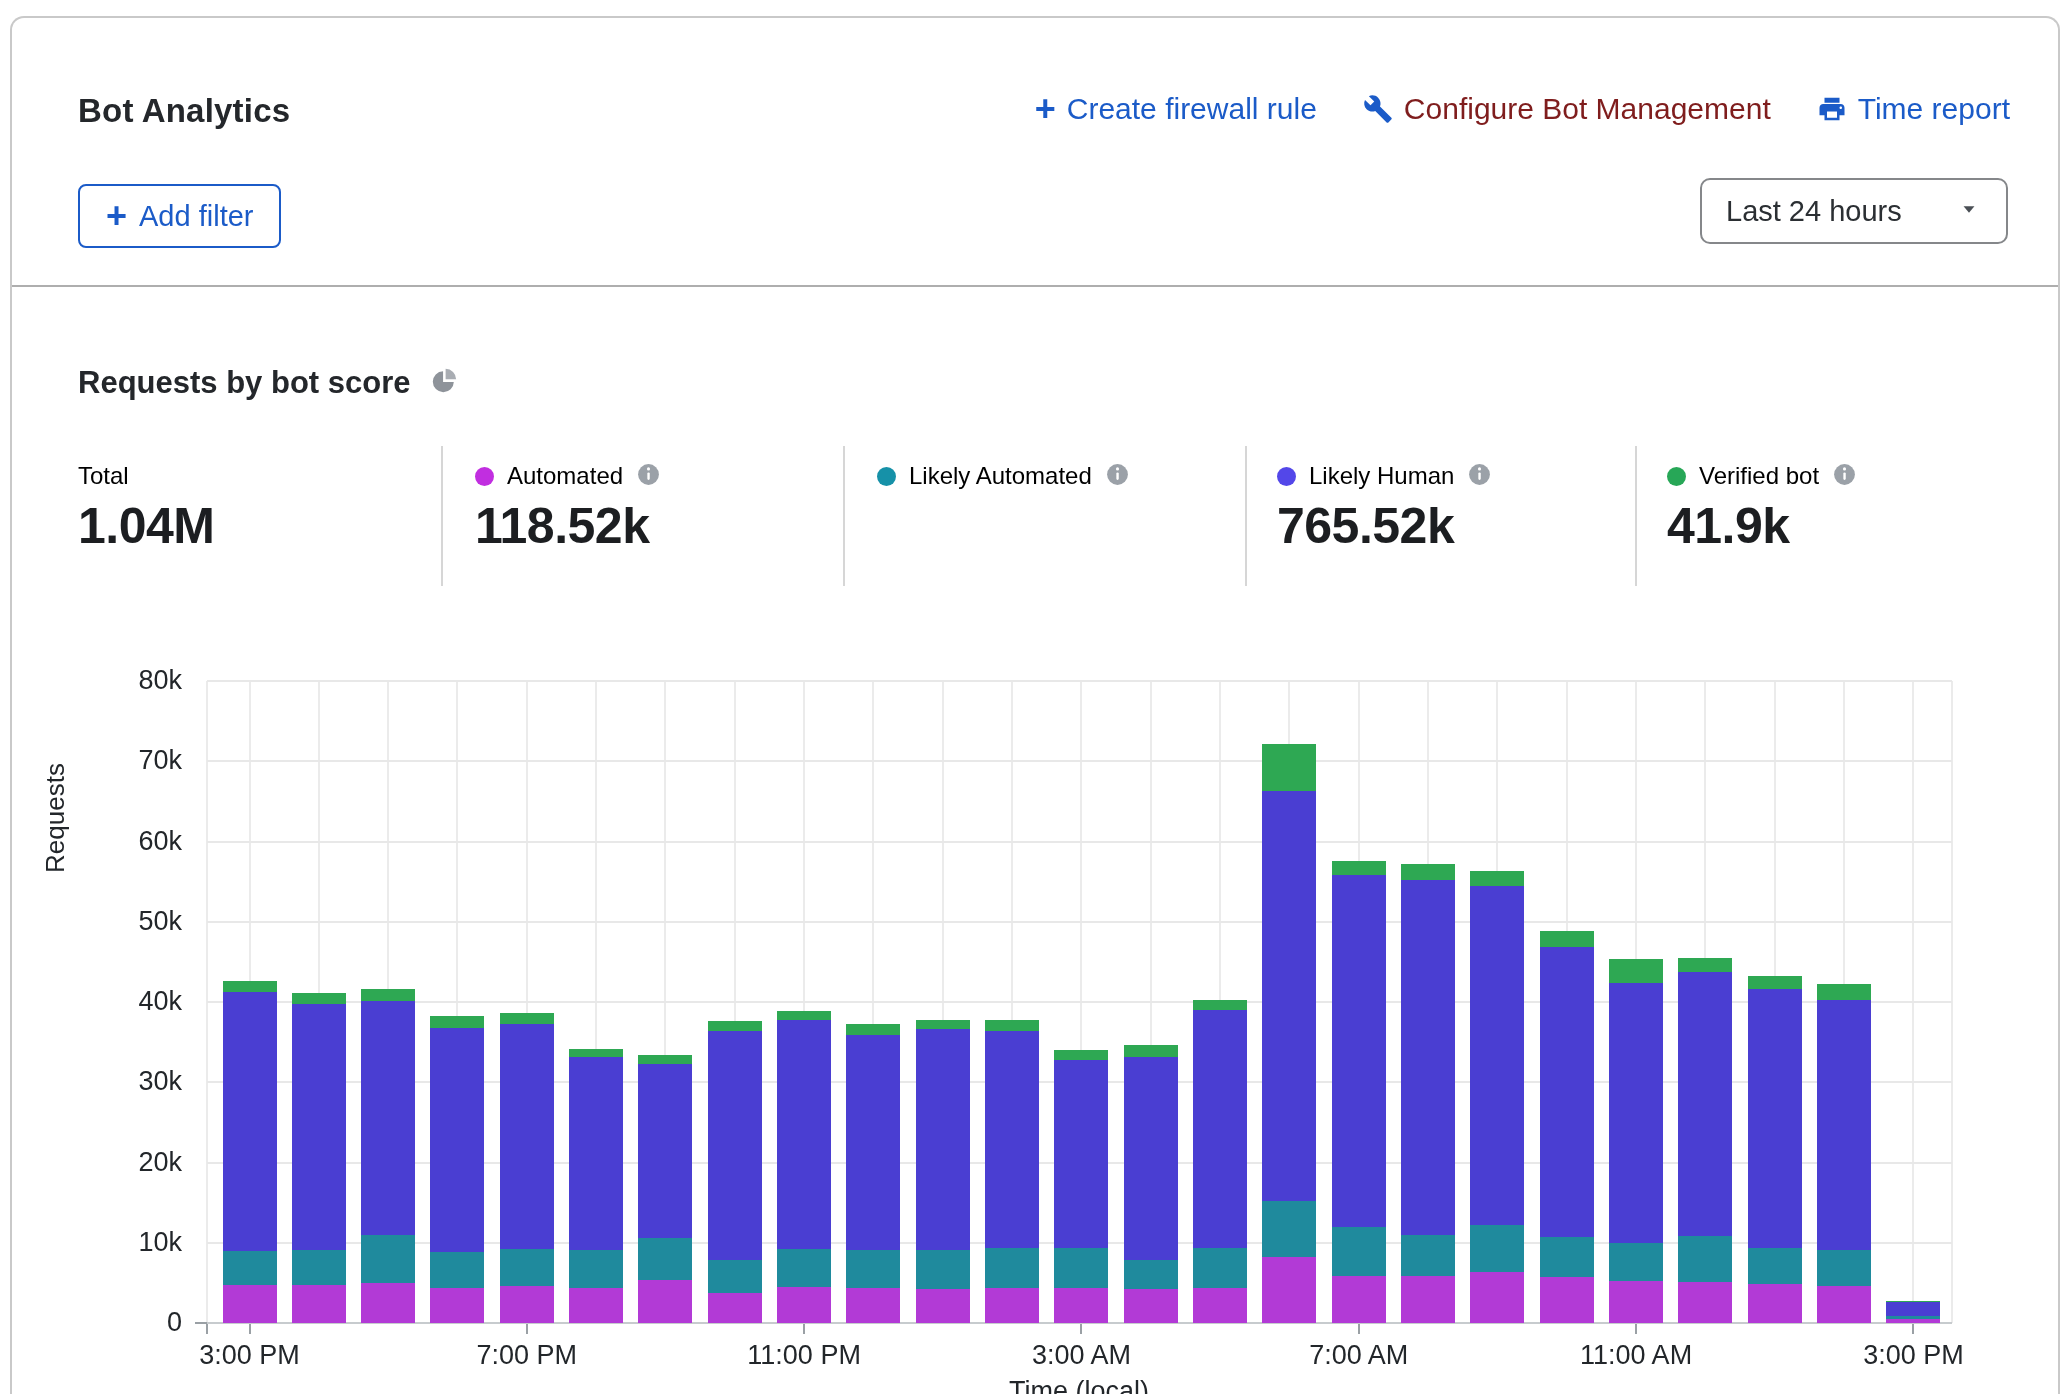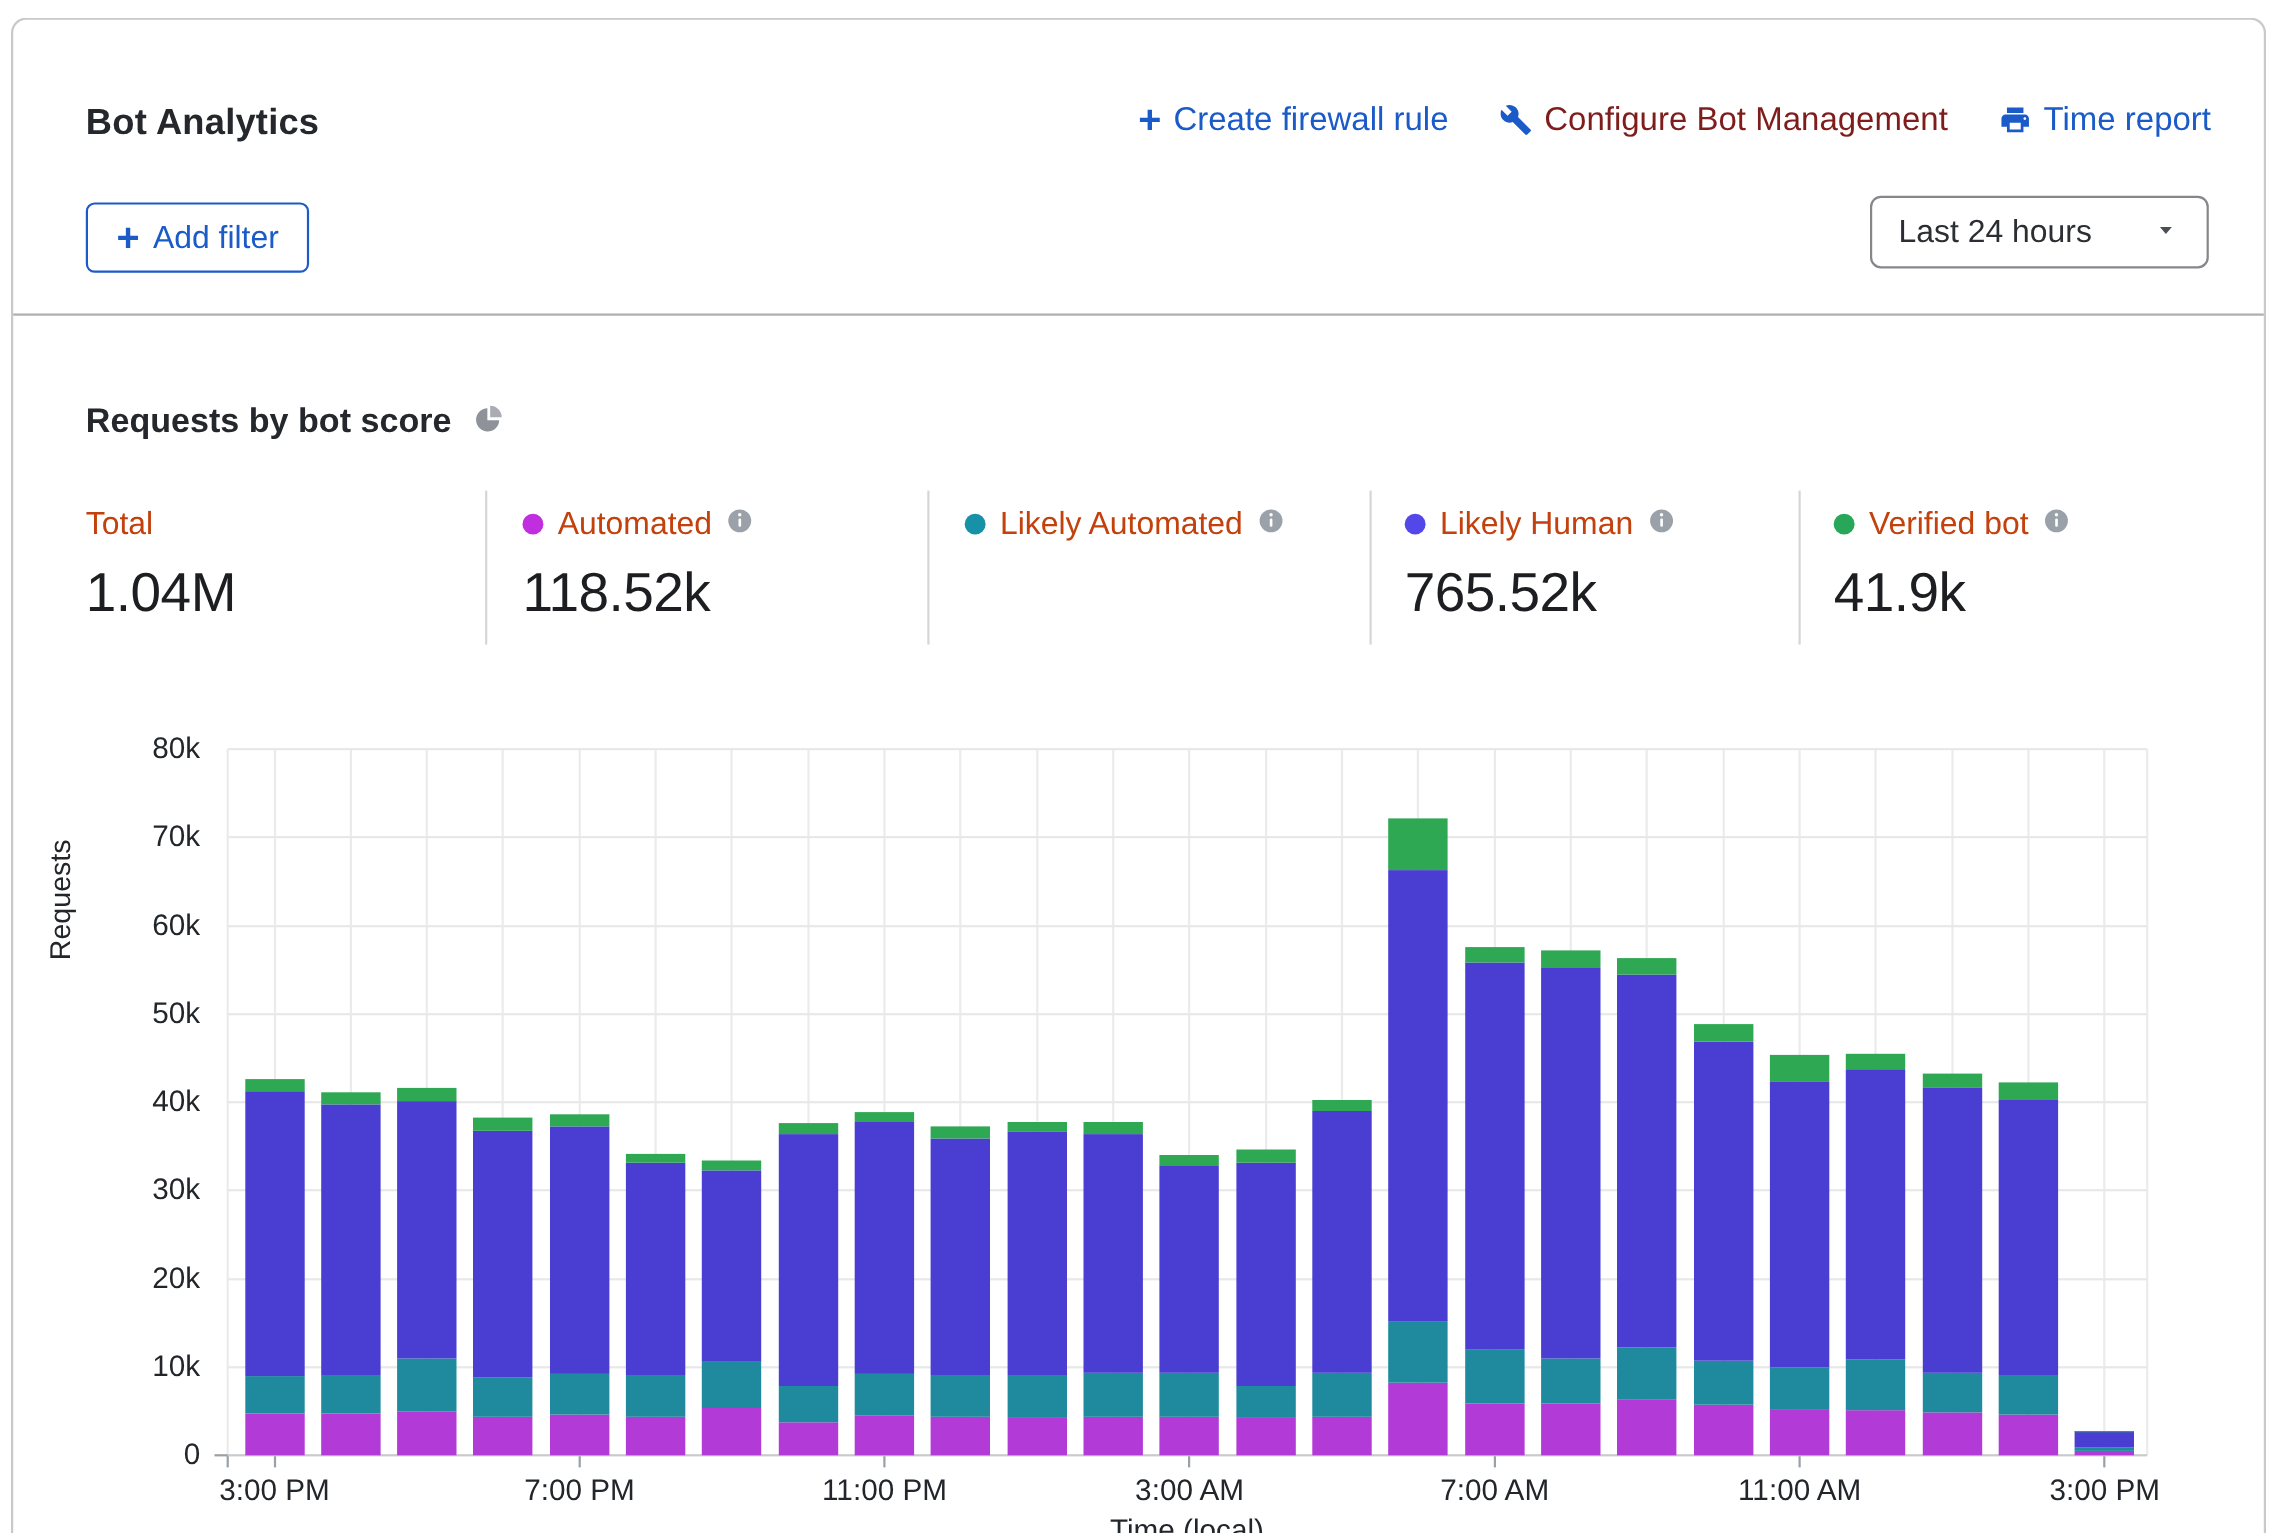--- a/index.html
+++ b/index.html
@@ -43,23 +43,23 @@
     position:absolute;left:0;top:267px;width:100%;height:2px;background:#aeaeae;border:none;margin:0;
   }
   .section-title-row{
     position:absolute;left:66px;top:347px;display:flex;align-items:center;gap:20px;
   }
   .section-title{font-size:31px;font-weight:700;color:#24272b;}
   .stats{position:absolute;left:0;top:428px;width:100%;height:160px;}
   .stat-col{position:absolute;top:14px;}
   .stat-divider{position:absolute;top:0px;width:2px;height:140px;background:#d6d6d6;}
   .stat-label-row{display:flex;align-items:center;gap:13px;height:32px;}
-  .stat-label{font-size:29px;color:#c2410c;}
+  .stat-label{font-size:24px;color:#000000;}
   .stat-dot{width:19px;height:19px;border-radius:50%;}
-  .stat-value{margin-top:17px;font-size:50px;font-weight:400;color:#1c1e21;letter-spacing:-0.5px;}
+  .stat-value{margin-top:5px;font-size:50px;font-weight:700;color:#1c1e21;letter-spacing:-0.5px;}
   .info-badge{display:inline-block;}
   #chart-region{position:absolute;left:0;top:0;width:2070px;height:1394px;pointer-events:none;}
   #chart-region .grid-h{position:absolute;height:2px;background:#e8e8e8;}
   #chart-region .grid-h.baseline{background:#c7cbce;}
   #chart-region .grid-v{position:absolute;width:2px;background:#ebebeb;}
   #chart-region .bar-seg{position:absolute;pointer-events:auto;}
   #chart-region .ytick-label{
     position:absolute;width:130px;text-align:right;font-size:27px;color:#22262a;
   }
   #chart-region .xtick-label{

